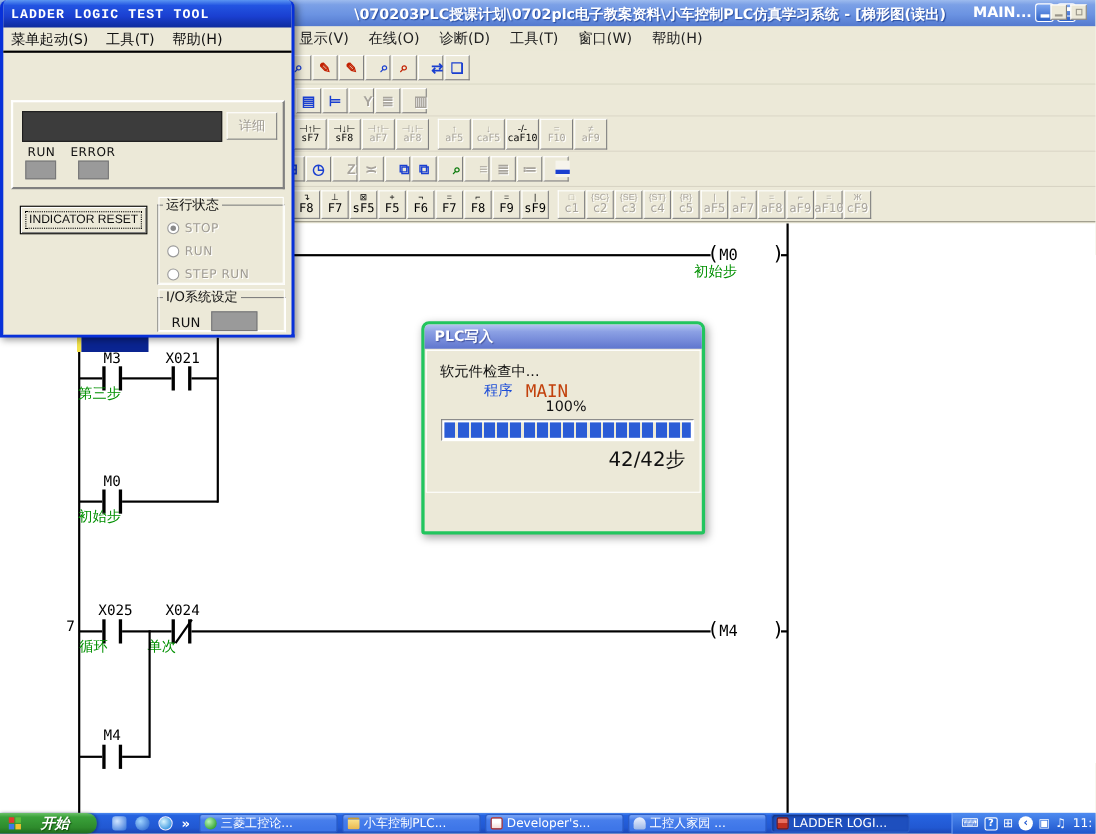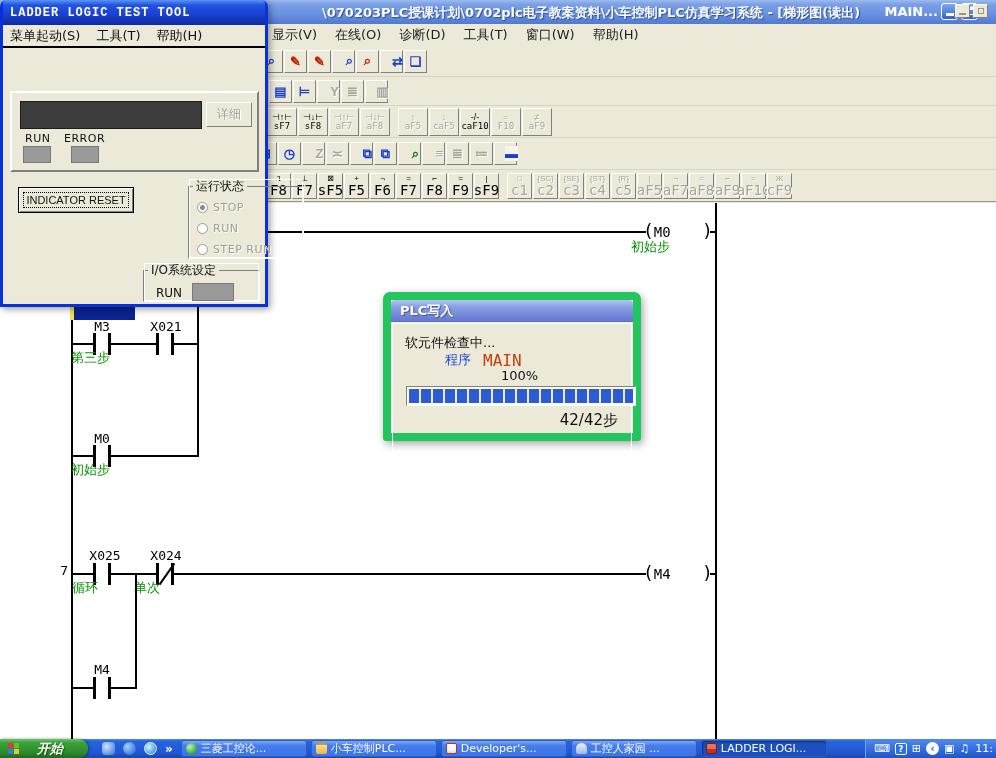--- a/index.html
+++ b/index.html
@@ -35,21 +35,21 @@
   #tbar3 { top:106px; height:32px; padding-left:267px; gap:1px; }
   #tbar4 { top:138px; height:32px; padding-left:254px; gap:1px; }
   #tbar5 { top:170px; height:32px; padding-left:266px; gap:1px; border-bottom:1px solid #9c9889; }
   .ibtn { width:23px; height:23px; background:#ECE9D8; border:1px solid; border-color:#fff #808080 #808080 #fff;
     display:flex; align-items:center; justify-content:center; font-size:13px; font-weight:bold; flex:none; padding:0; }
   .sbtn { width:30px; height:28px; flex:none; background:#ECE9D8; border:1px solid; border-color:#fff #808080 #808080 #fff;
     display:flex; flex-direction:column; align-items:center; justify-content:center; line-height:1; padding:0; }
   .sbtn .sym { font-size:9px; } .sbtn .key { font-size:9px; font-family:"DejaVu Sans Mono",monospace; }
   .fbtn { width:25px; height:26px; flex:none; background:#ECE9D8; border:1px solid; border-color:#fff #808080 #808080 #fff;
     display:flex; flex-direction:column; align-items:center; justify-content:center; line-height:1; padding:0; }
-  .fbtn .sym { font-size:8px; } .fbtn .key { font-size:14px; font-family:"DejaVu Sans Mono",monospace; }
+  .fbtn .sym { font-size:8px; } .fbtn .key { font-size:11px; font-family:"DejaVu Sans Mono",monospace; }
   .red { color:#C22000; } .blue { color:#1A3FD0; } .green { color:#0A7A0A; }
   .dis, .gray { color:#A8A49C; text-shadow:1px 1px 0 #fff; }
   .gap { margin-left:12px; } .gap6 { margin-left:7px; }
   .pressed { border-color:#808080 #fff #fff #808080; background:#F6F4EC; }
 
   
   #canvas { position:absolute; left:0; top:203px; width:996px; height:536px; background:#fff; overflow:hidden; }
   .wire { position:absolute; background:#000; }
   .h { height:2px; } .v { width:2px; }
   .dev { position:absolute; font-family:"DejaVu Sans Mono","Liberation Mono",monospace; font-size:13px; color:#000; text-align:center; white-space:nowrap; }
@@ -84,45 +84,45 @@
   .ledlabel { position:absolute; top:39px; font-size:11px; color:#111; letter-spacing:0.5px; }
   #run-lab { left:13px; } #err-lab { left:52px; }
   .ledbox { position:absolute; top:53px; width:28px; height:17px; background:#9A9A9A; border:1px solid #787878; }
   #run-box { left:11px; } #err-box { left:59px; }
   #reset-btn { position:absolute; left:15px; top:187px; width:116px; height:26px; background:#ECE9D8;
     border:1px solid #000; box-shadow:inset 1px 1px 0 #fff, inset -1px -1px 0 #808080;
     font-size:11px; color:#111; }
   #reset-btn i { font-style:normal; outline:1px dotted #000; padding:1px 2px; }
   fieldset { position:absolute; border:1px solid; border-color:#808080 #fff #fff #808080; outline:1px solid #fff; outline-offset:-2px; }
   fieldset legend { font-size:12px; color:#111; padding:0 3px; margin-left:4px; }
-  #fs-run { left:140px; top:178px; width:116px; height:81px;margin-left:45px; }
+  #fs-run { left:140px; top:178px; width:116px; height:81px; }
   #fs-io  { left:140px; top:262px; width:117px; height:40px; }
   .radio-line { display:flex; align-items:center; gap:5px; margin:4px 0 0 8px; height:17px; }
   .radio { width:11px; height:11px; border-radius:50%; background:#fff; border:1px solid #9A9A9A; flex:none; }
   .radio.sel::after { content:""; display:block; width:5px; height:5px; margin:2px; border-radius:50%; background:#8a8a8a; }
   .radio-label { font-size:11px; color:#A09C94; text-shadow:1px 1px 0 #fff; letter-spacing:0.5px; }
   #io-run { position:absolute; left:12px; top:7px; font-size:12px; color:#111; }
   #io-box { position:absolute; left:48px; top:4px; width:42px; height:18px; background:#9A9A9A; border:1px solid #787878; }
 
   
-  #write-dlg { position:absolute; left:383px; top:292px; width:258px; height:149px; z-index:40;
-    border:8px solid #22c55e; border-radius:7px 7px 3px 3px; background:#ECE9D8; box-shadow:2px 3px 8px rgba(0,0,0,.35); }
+  #write-dlg { position:absolute; left:383px; top:292px; width:258px; height:194px; z-index:40;
+    border:3px solid #22c55e; border-radius:7px 7px 3px 3px; background:#ECE9D8; box-shadow:2px 3px 8px rgba(0,0,0,.35); }
   #write-title { height:22px; border-radius:4px 4px 0 0;
     background:linear-gradient(180deg,#B4C4F0 0%,#8BA0E4 30%,#7388D8 70%,#5F76CE 100%);
     color:#fff; font-weight:bold; font-size:13px; display:flex; align-items:center; padding-left:9px;
     text-shadow:1px 1px 1px #44549e; }
   #write-body { position:relative; height:130px; margin:1px; border:1px solid #fff; }
   #w-status { position:absolute; left:12px; top:10px; font-size:13px; color:#111; }
   #w-prog-lab { position:absolute; left:52px; top:27px; font-size:13px; color:#1d4ed8; }
   #w-prog-name { position:absolute; left:90px; top:27px; font-size:16px; font-family:"DejaVu Sans Mono",monospace; color:#c2410c; }
   #w-pct { position:absolute; left:108px; top:44px; font-size:13px; color:#111; }
   #w-bar { position:absolute; left:13px; top:62px; width:230px; height:20px; background:#fff;
     border:1px solid; border-color:#808080 #fff #fff #808080; }
   #w-fill { position:absolute; inset:2px; background:repeating-linear-gradient(90deg,#2B5CD6 0 10px,#ECE9D8 10px 12px); }
-  #w-steps { position:absolute; right:13px; top:87px; font-size:15px; color:#111; }
+  #w-steps { position:absolute; right:13px; top:87px; font-size:18px; color:#111; }
 
   
   #taskbar { position:absolute; left:0; top:739px; width:996px; height:19px; z-index:60;
     background:linear-gradient(180deg,#4E8BF0 0%,#2663E0 12%,#2158D2 70%,#1A46B4 100%); display:flex; align-items:center; }
   #start-btn { width:88px; height:19px; flex:none; border-radius:0 9px 9px 0;
     background:linear-gradient(180deg,#6CC26A 0%,#3AA13A 20%,#2E8B2C 70%,#1E6B1E 100%);
     display:flex; align-items:center; gap:17px; padding-left:8px; box-shadow:1px 0 3px rgba(0,0,0,.4); }
   #start-btn .flag { width:12px; height:12px; flex:none; background:
       linear-gradient(#E23A2E,#E23A2E) 0 0/5px 5px no-repeat,
       linear-gradient(#5FBE3C,#5FBE3C) 6px 0/5px 5px no-repeat,

